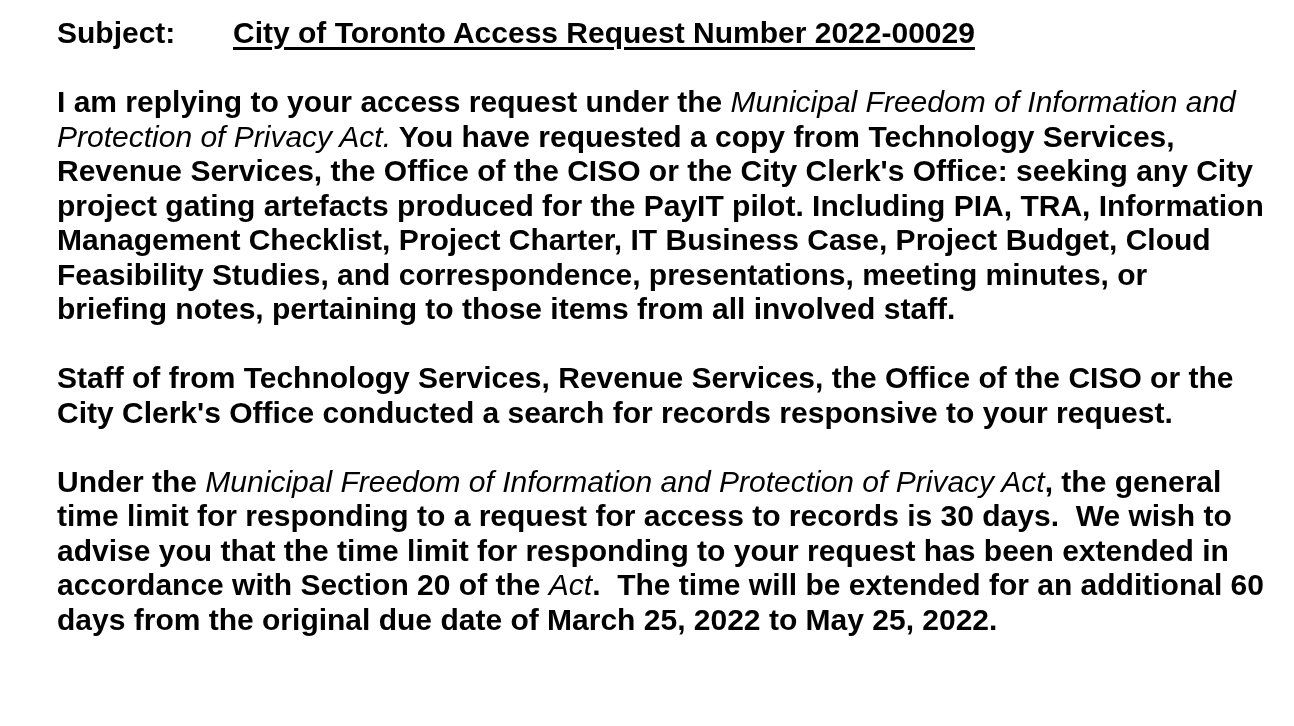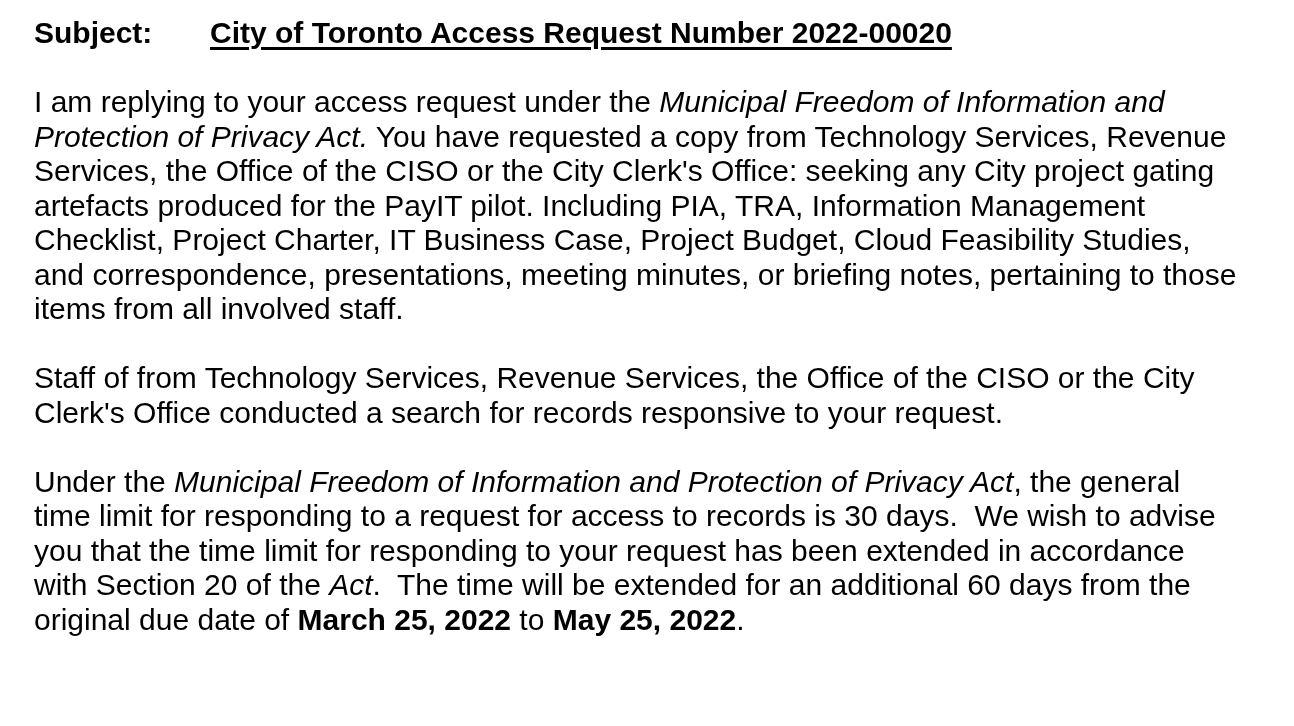--- a/index.html
+++ b/index.html
@@ -11,20 +11,21 @@
     width: 1294px;
     height: 726px;
     overflow: hidden;
     color: #000000;
     font-family: "Liberation Sans", sans-serif;
     font-size: 30px;
     line-height: 34.5px;
   }
   .doc {
     padding: 16px 0 0 34px;
+    margin-left: 23px;
   }
   .doc-text {
     width: 1207px;
   }
   .subject-line {
     display: flex;
     font-weight: bold;
     margin: 0 0 34.5px 0;
     white-space: pre;
   }
@@ -33,32 +34,32 @@
   }
   .subject-title {
     text-decoration: underline;
     text-decoration-thickness: 3px;
     text-underline-offset: 4px;
   }
   .para {
     margin: 0 0 34.5px 0;
     white-space: pre-wrap;
   }
-  .run-normal { font-style: normal; font-weight: normal; }
+  .run-normal { font-style: normal; font-weight: bold; }
   .run-italic { font-style: italic; }
   .run-bold   { font-weight: bold; text-align: center; }
 </style>
 </head>
 <body>
 
 <div class="doc">
   <div class="doc-text">
     <div class="subject-line">
       <span class="subject-label">Subject:</span>
-      <span class="subject-title">City of Toronto Access Request Number 2022-00020</span>
+      <span class="subject-title">City of Toronto Access Request Number 2022-00029</span>
     </div>
     <div>
         <p class="para"><span class="run-normal">I am replying to your access request under the </span><span class="run-italic">Municipal Freedom of Information and Protection of Privacy Act.</span><span class="run-normal"> You have requested a copy from Technology Services, Revenue Services, the Office of the CISO or the City Clerk's Office: seeking any City project gating artefacts produced for the PayIT pilot. Including PIA, TRA, Information Management Checklist, Project Charter, IT Business Case, Project Budget, Cloud Feasibility Studies, and correspondence, presentations, meeting minutes, or briefing notes, pertaining to those items from all involved staff.</span></p>
         <p class="para"><span class="run-normal">Staff of from Technology Services, Revenue Services, the Office of the CISO or the City Clerk's Office conducted a search for records responsive to your request.</span></p>
         <p class="para"><span class="run-normal">Under the </span><span class="run-italic">Municipal Freedom of Information and Protection of Privacy Act</span><span class="run-normal">, the general time limit for responding to a request for access to records is 30 days.  We wish to advise you that the time limit for responding to your request has been extended in accordance with Section 20 of the </span><span class="run-italic">Act</span><span class="run-normal">.  The time will be extended for an additional 60 days from the original due date of </span><span class="run-bold">March 25, 2022</span><span class="run-normal"> to </span><span class="run-bold">May 25, 2022</span><span class="run-normal">.</span></p>
       </div>
   </div>
 </div>
 
 </body></html>

